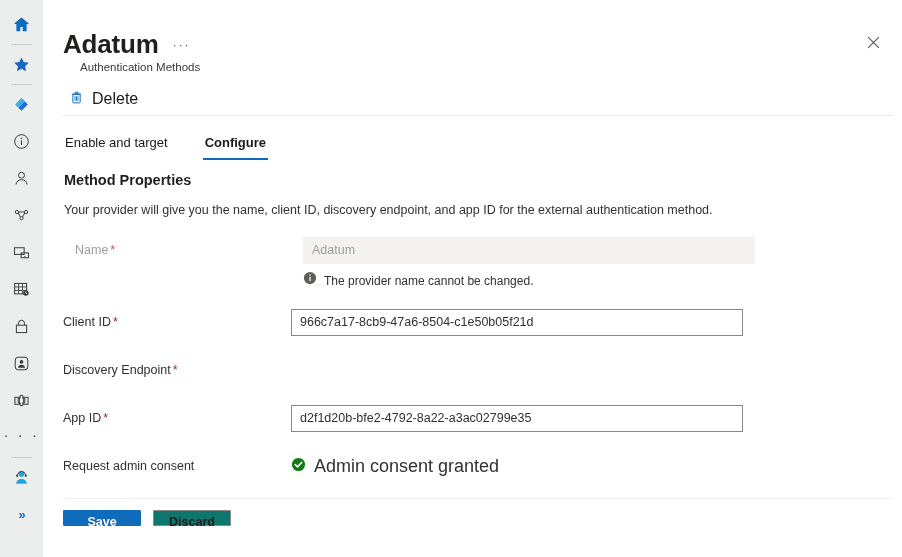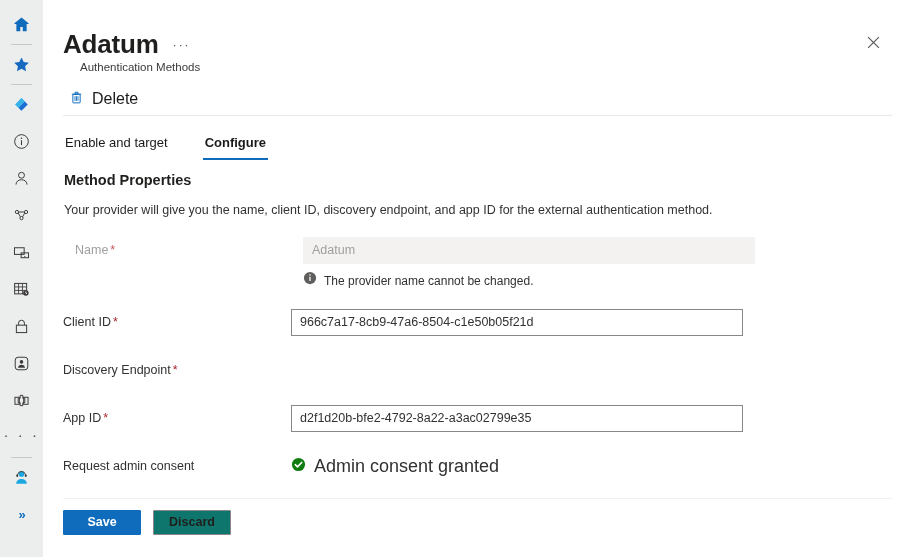--- a/index.html
+++ b/index.html
@@ -278,21 +278,21 @@
     background: #f0f0f0;
   }
   .footer {
     position: absolute;
     left: 20px;
     top: 510px;
     display: flex;
     align-items: center;
   }
   .btn {
-    height: 25px;
+    height: 16px;
     min-width: 78px;
     font-family: "Liberation Sans", sans-serif;
     font-size: 12.5px;
     line-height: 23px;
     text-align: center;
     cursor: pointer;
     border-radius: 1px;
     padding: 0 0;
   }
   .btn.primary {

